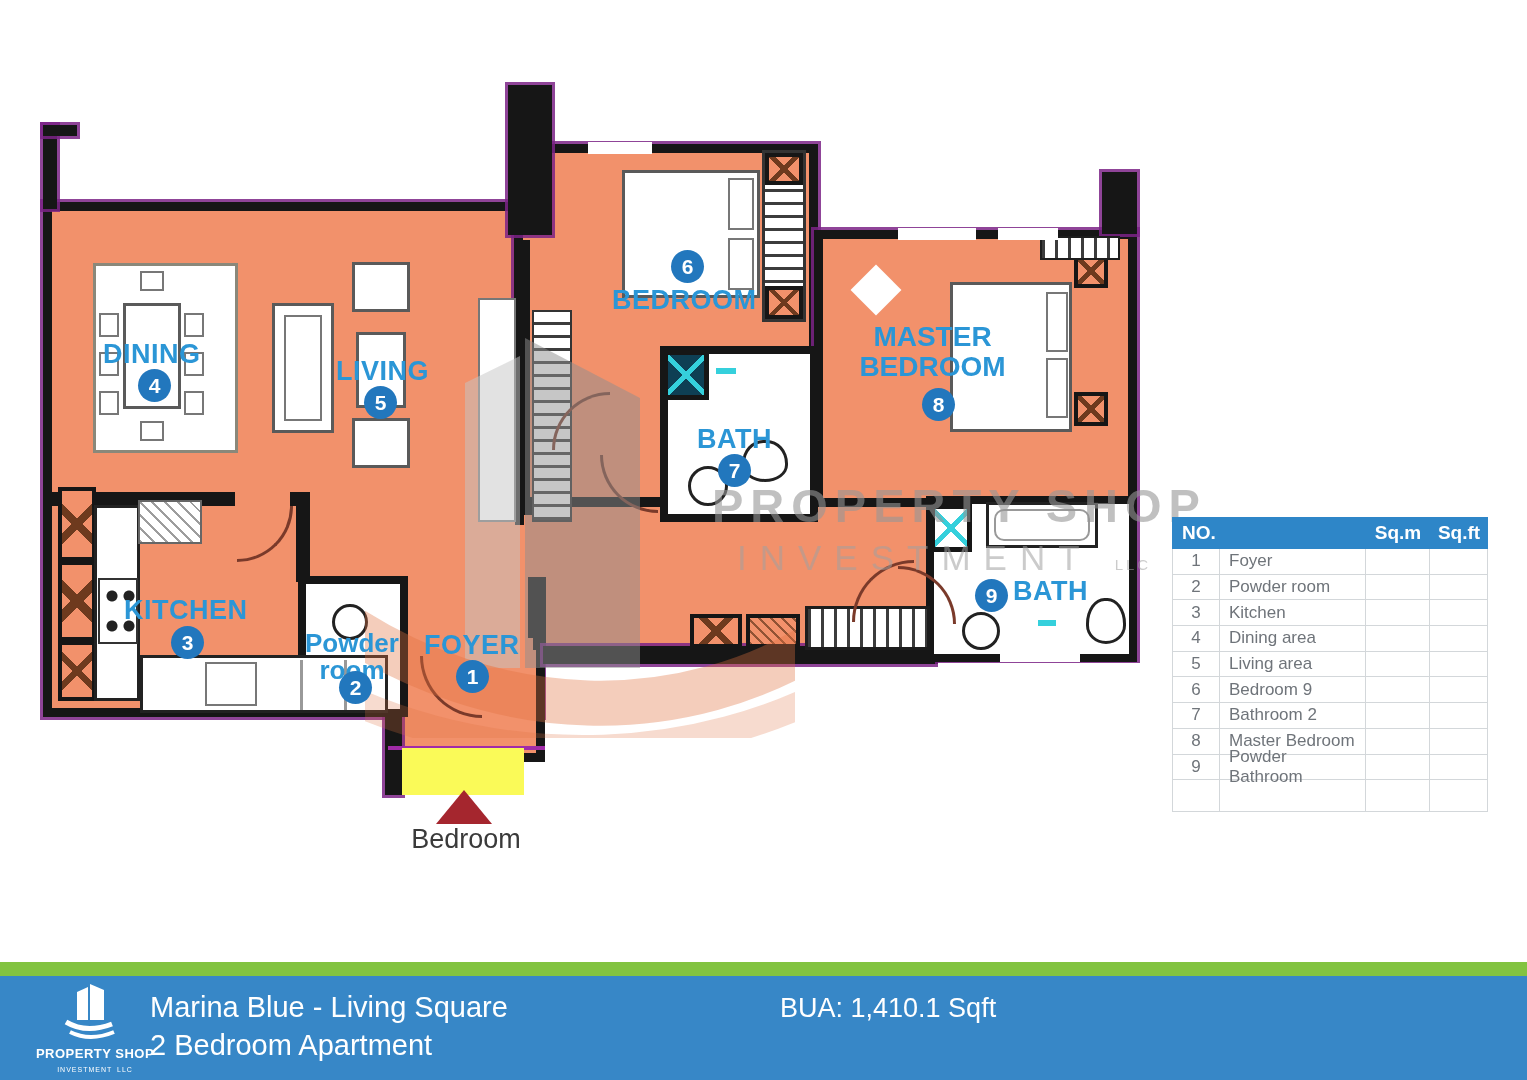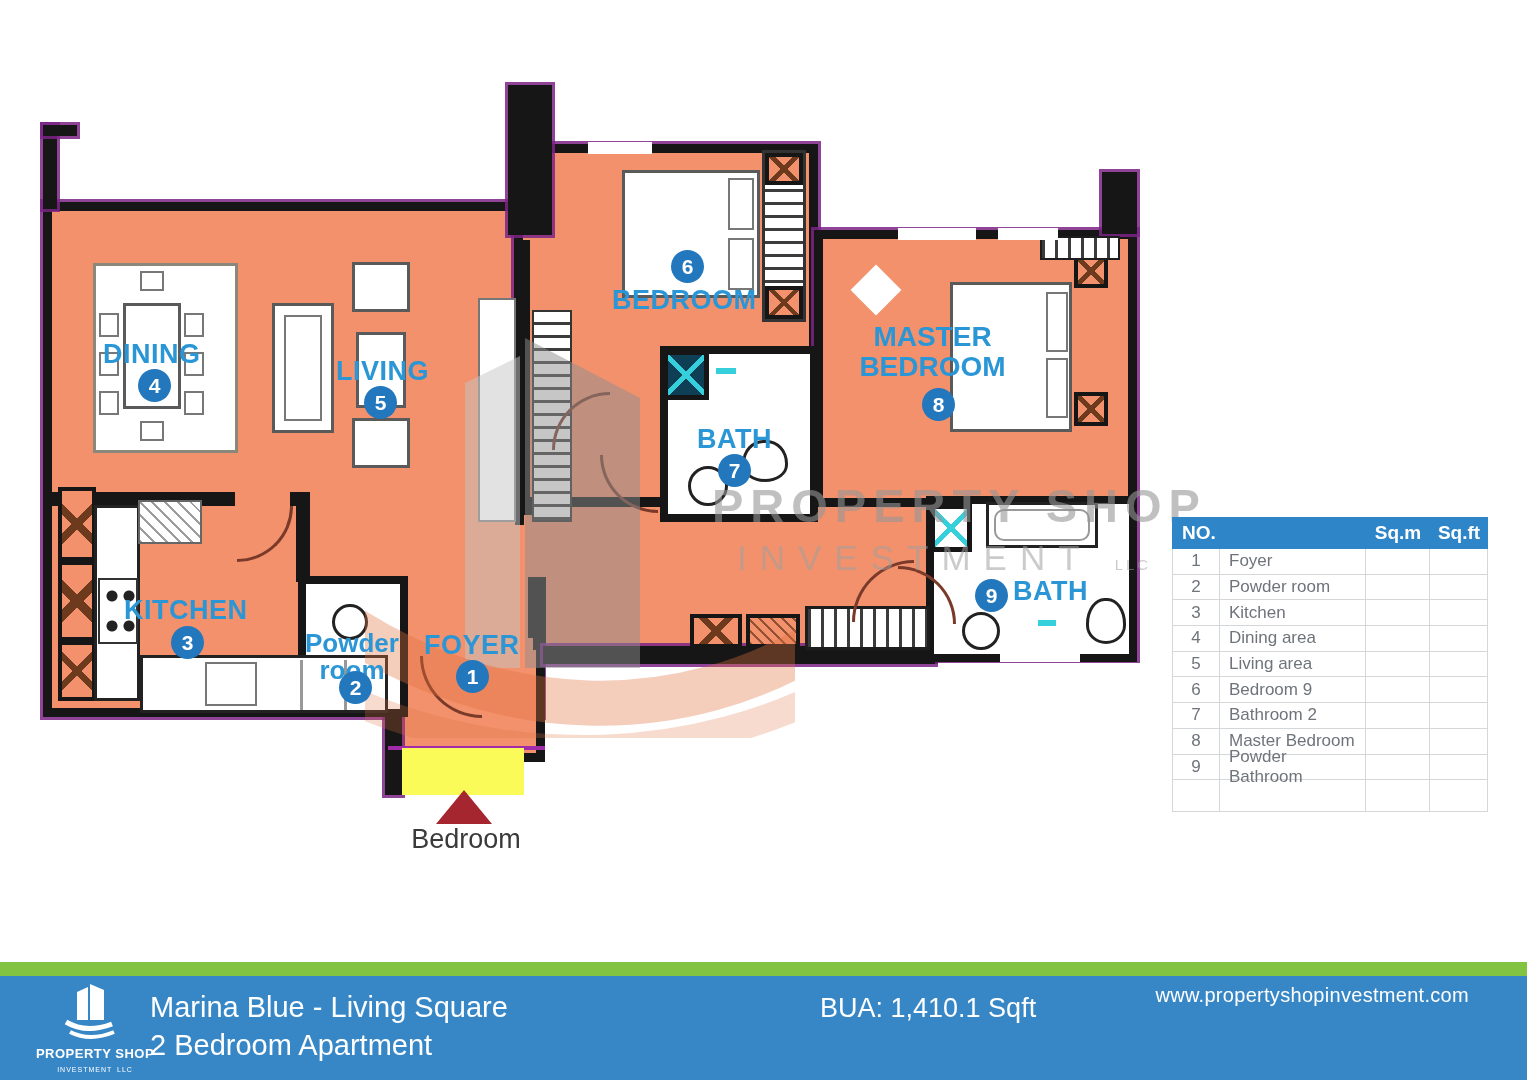--- a/index.html
+++ b/index.html
@@ -72,21 +72,21 @@
   .t-head .c-no{justify-content:flex-start;padding-left:10px;}
   .t-head .c-name,.t-head .c-sqm,.t-head .c-sqft{border-left:none;}
   
   #footer-green{position:absolute;left:0;top:962px;width:1527px;height:14px;background:#82C341;z-index:9;}
   #footer{position:absolute;left:0;top:976px;width:1527px;height:104px;background:#3787C7;z-index:9;color:#fff;}
   #footer-logo{position:absolute;left:26px;top:6px;width:138px;text-align:center;}
   #footer-logo .lg1{font-size:13px;font-weight:bold;letter-spacing:.5px;margin-top:2px;}
   #footer-logo .lg2{font-size:10px;letter-spacing:2px;margin-top:2px;}
   #footer-logo .lg2 span{font-size:7px;letter-spacing:1px;}
   #footer-project{position:absolute;left:150px;top:12px;font-size:29px;line-height:38px;}
-  #footer-bua{position:absolute;left:820px;top:14px;font-size:27px;line-height:36px;}
+  #footer-bua{position:absolute;left:780px;top:14px;font-size:27px;line-height:36px;}
   #footer-right{position:absolute;right:58px;top:6px;text-align:right;}
   #footer-phone{font-size:45px;letter-spacing:1px;display:flex;align-items:center;justify-content:flex-end;gap:12px;}
   #footer-site{font-size:20px;margin-top:2px;letter-spacing:.3px;}
 </style>
 </head>
 <body>
 
 <div class="abs" id="plan" style="left:0;top:0;width:1160px;height:900px;">
 
   <div class="wallrect ptrim" style="left:43px;top:125px;width:14px;height:84px;"></div>
@@ -327,15 +327,14 @@
     </div>
   </div>
   <div id="footer-project">
     <div>Marina Blue - Living Square</div>
     <div>2 Bedroom Apartment</div>
   </div>
   <div id="footer-bua">
     <div>BUA: 1,410.1 Sqft</div>
   </div>
   <div id="footer-right">
-    <div id="footer-site">www.propertyshopinvestment.com</div>
   </div>
 </div>
 
 </body></html>

